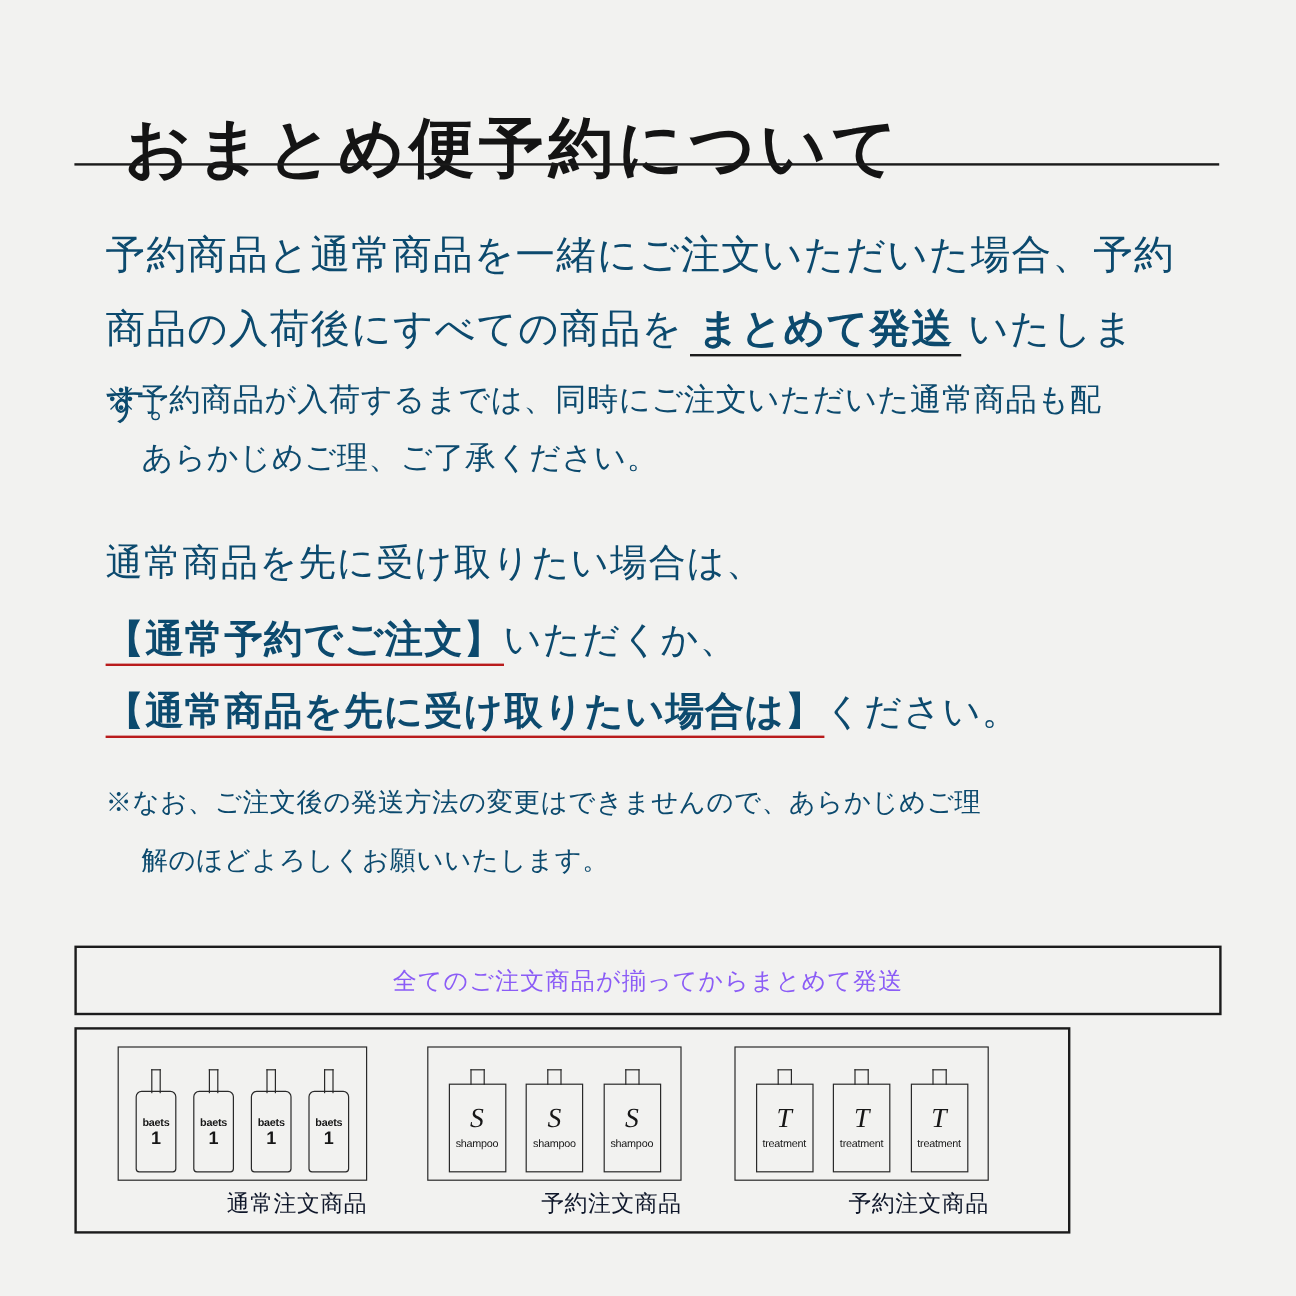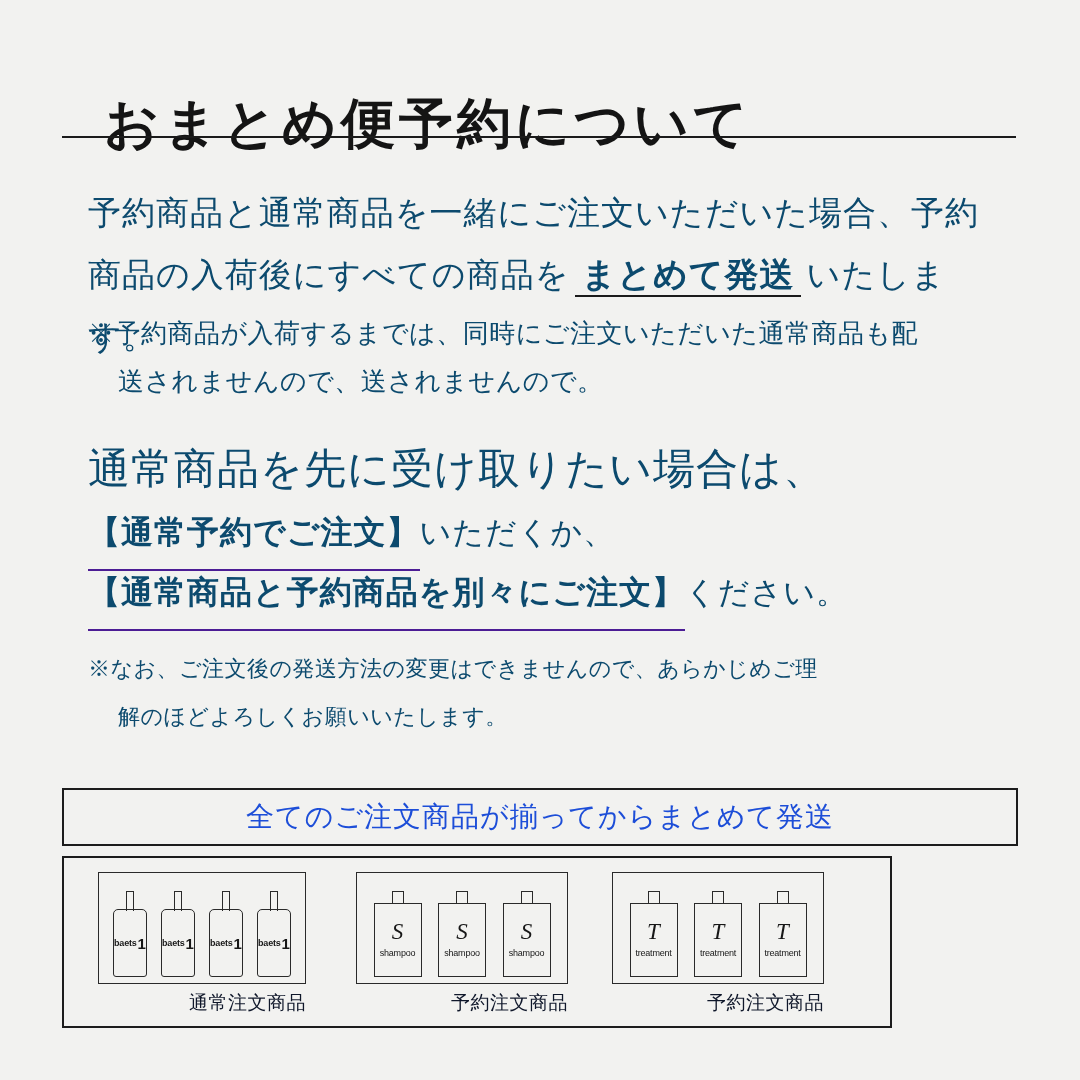--- a/index.html
+++ b/index.html
@@ -74,37 +74,37 @@
     letter-spacing: 0.5px;
   }
   .p2-line2 {
     display: block;
     padding-left: 30px;
   }
 
   .p3 {
     left: 88px;
     top: 440px;
-    font-size: 42px;
+    font-size: 31px;
     line-height: 58px;
     letter-spacing: 1px;
   }
 
   .p4 {
     left: 88px;
     top: 502px;
     font-size: 31px;
     line-height: 60px;
     letter-spacing: 1px;
   }
   .strong-u {
     font-weight: bold;
     font-size: 32px;
-    border-bottom: 2px solid #4c1d95;
-    padding-bottom: 19px;
+    border-bottom: 2px solid #b91c1c;
+    padding-bottom: 3px;
   }
 
   .p5 {
     left: 88px;
     top: 562px;
     font-size: 31px;
     line-height: 60px;
     letter-spacing: 1px;
   }
 
@@ -133,23 +133,23 @@
     position: absolute;
     left: 0;
     top: 0;
     width: 956px;
     height: 58px;
     border: 2px solid #1c1c1c;
     box-sizing: border-box;
     display: flex;
     align-items: center;
     justify-content: center;
-    font-size: 28px;
-    letter-spacing: 1px;
-    color: #1d4ed8;
+    font-size: 20px;
+    letter-spacing: 1px;
+    color: #8b5cf6;
     background: transparent;
   }
   .diagram-body {
     position: absolute;
     left: 0;
     top: 68px;
     width: 830px;
     height: 172px;
     border: 2px solid #1c1c1c;
     box-sizing: border-box;
@@ -207,21 +207,21 @@
   .bottle .body {
     position: absolute;
     left: 0;
     top: 18px;
     width: 34px;
     height: 68px;
     border: 1.5px solid #2a2a2a;
     border-radius: 5px 5px 3px 3px;
     box-sizing: border-box;
     display: flex;
-    flex-direction: row;
+    flex-direction: column;
     align-items: center;
     justify-content: center;
     gap: 1px;
   }
   .bottle .t-brand {
     font-size: 9px;
     font-weight: bold;
     font-family: "Liberation Sans", sans-serif;
     letter-spacing: -0.2px;
   }
@@ -280,31 +280,31 @@
 
   <h1 class="title">おまとめ便予約について</h1>
   <div class="title-rule"></div>
 
   <div class="para p1">
     <span>予約商品と通常商品を一緒にご注文いただいた場合、予約商品の入荷後にすべての商品を</span><span class="emph">まとめて発送</span><span>いたします。</span>
   </div>
 
   <div class="para p2">
     <span>※予約商品が入荷するまでは、同時にご注文いただいた通常商品も配</span>
-    <span class="p2-line2">送されませんので、送されませんので。</span>
+    <span class="p2-line2">あらかじめご理、ご了承ください。</span>
   </div>
 
   <div class="para p3">通常商品を先に受け取りたい場合は、</div>
 
   <div class="para p4">
     <span class="strong-u">【通常予約でご注文】</span><span>いただくか、</span>
   </div>
 
   <div class="para p5">
-    <span class="strong-u">【通常商品と予約商品を別々にご注文】</span><span>ください。</span>
+    <span class="strong-u">【通常商品を先に受け取りたい場合は】</span><span>ください。</span>
   </div>
 
   <div class="para p6">
     <span>※なお、ご注文後の発送方法の変更はできませんので、あらかじめご理</span>
     <span class="p6-line2">解のほどよろしくお願いいたします。</span>
   </div>
 
   <div class="diagram">
 
     <div class="diagram-header">全てのご注文商品が揃ってからまとめて発送</div>

